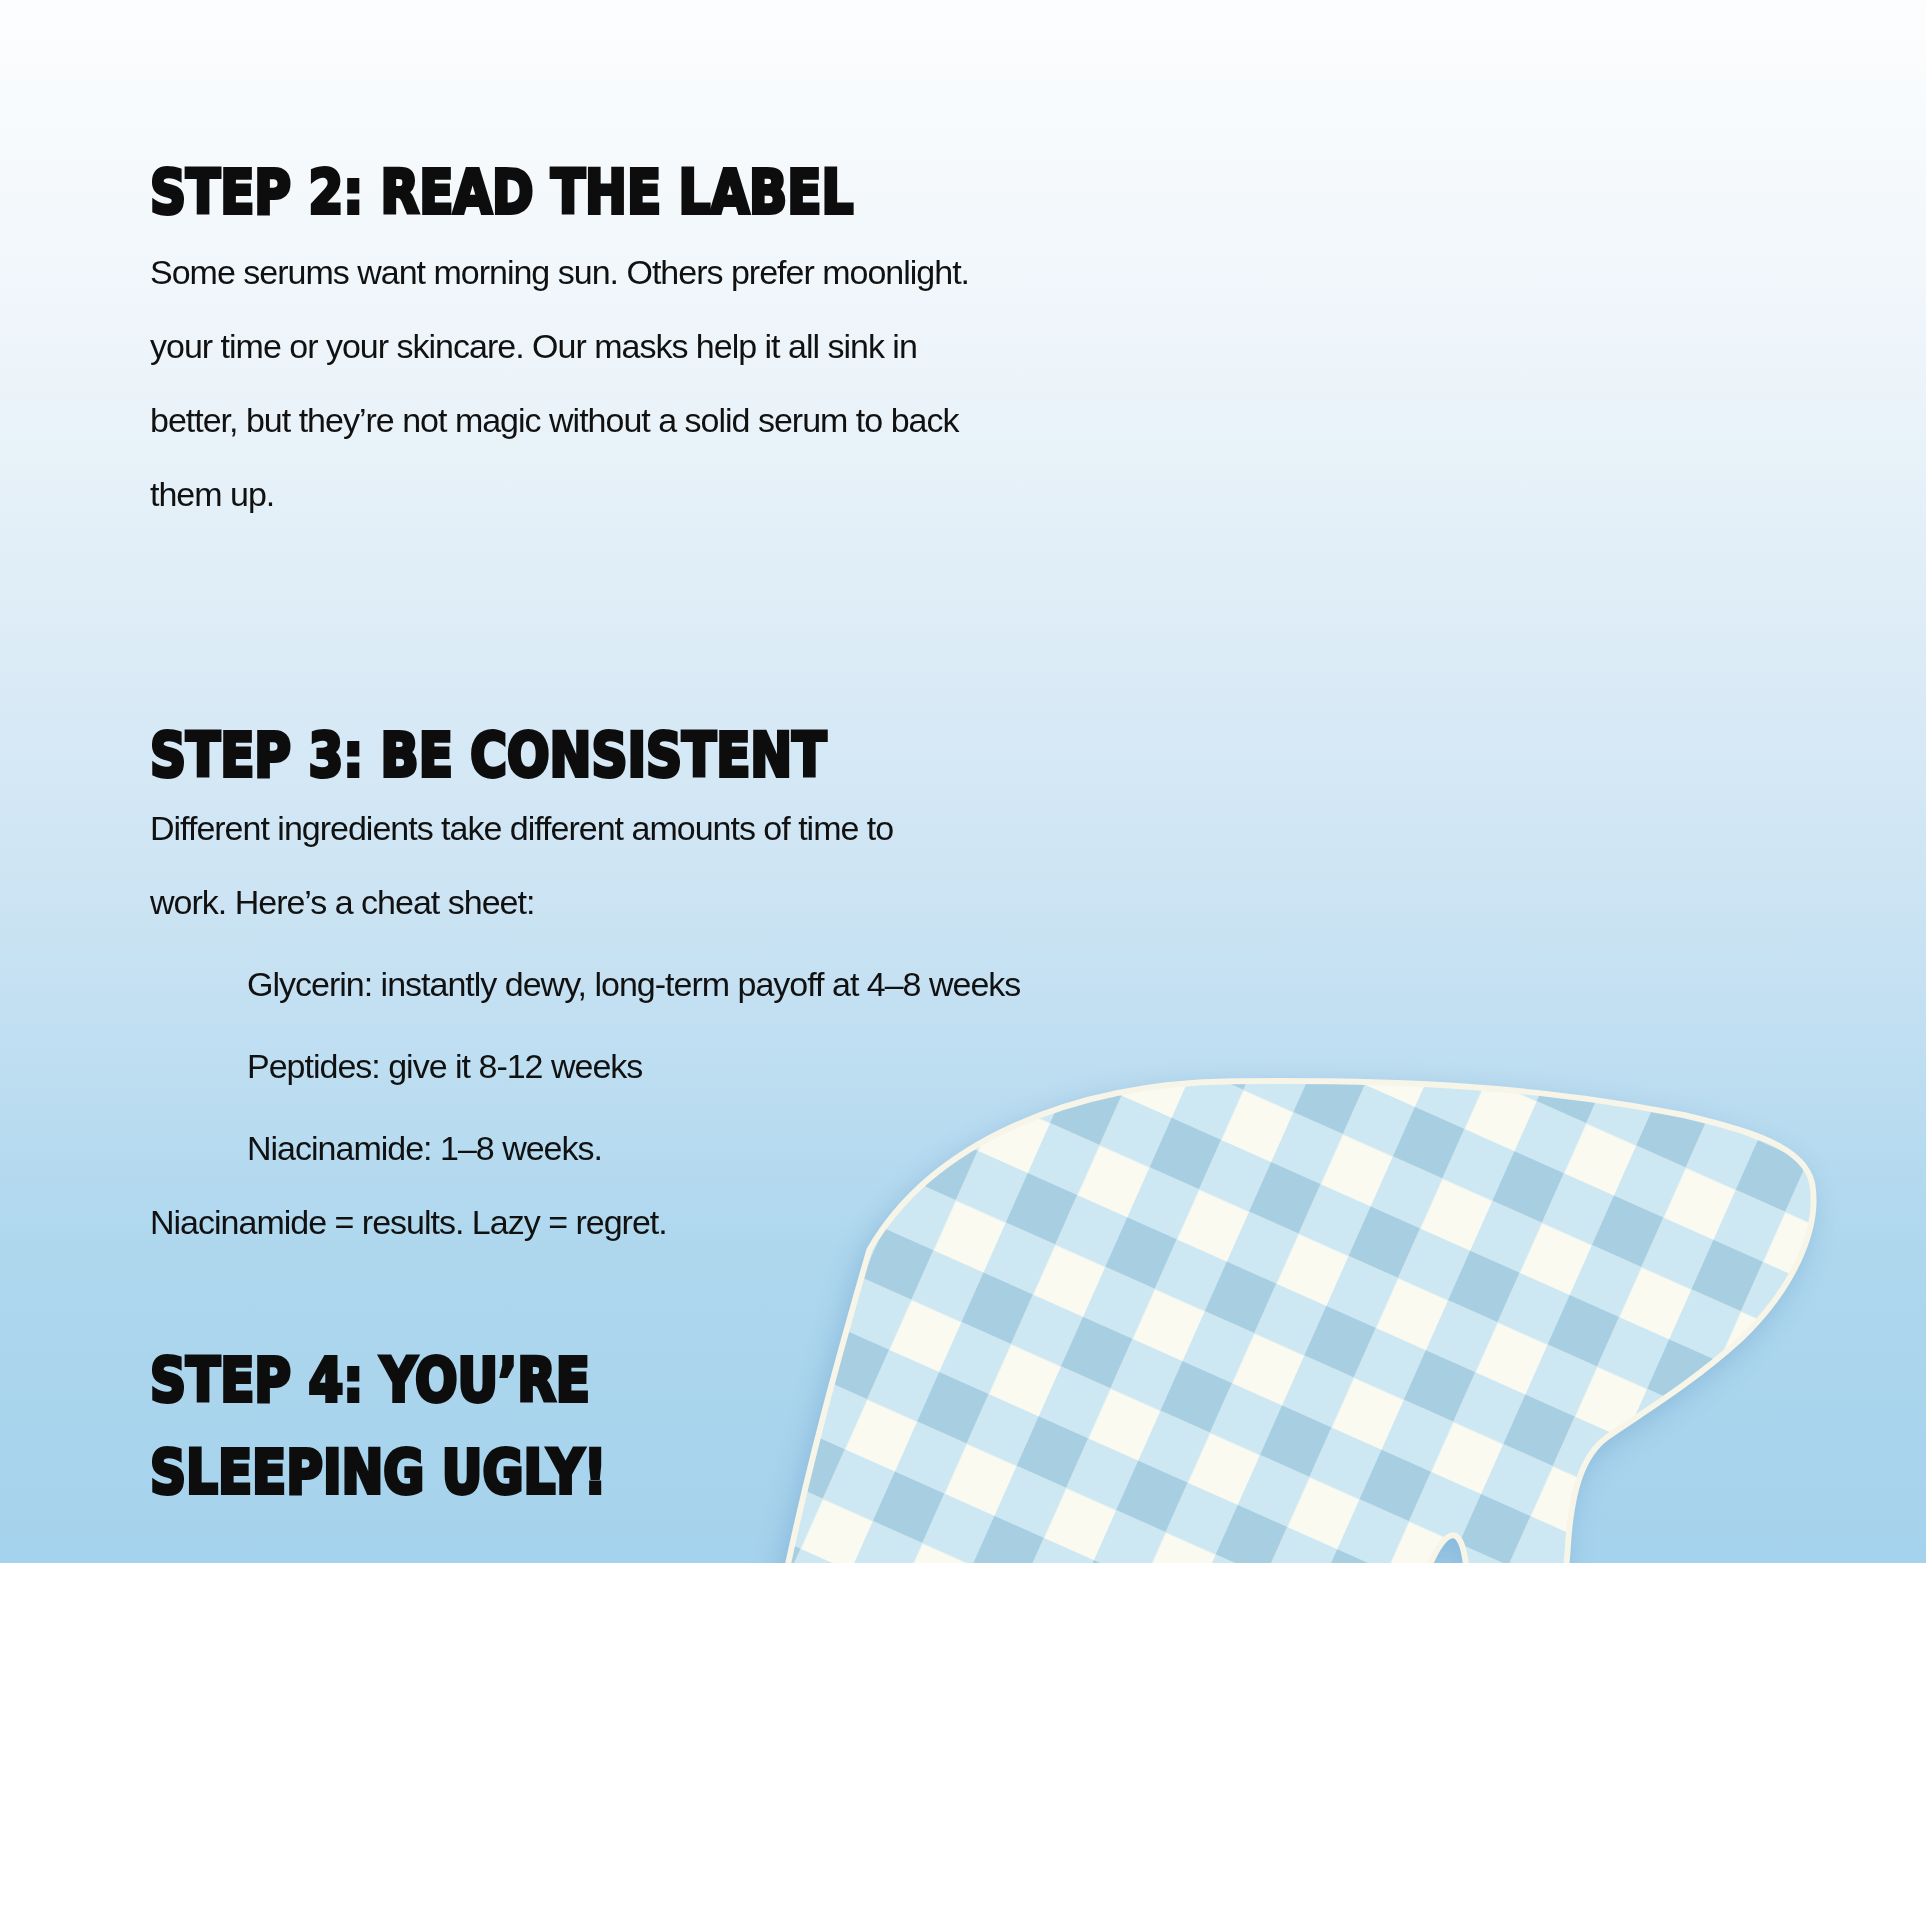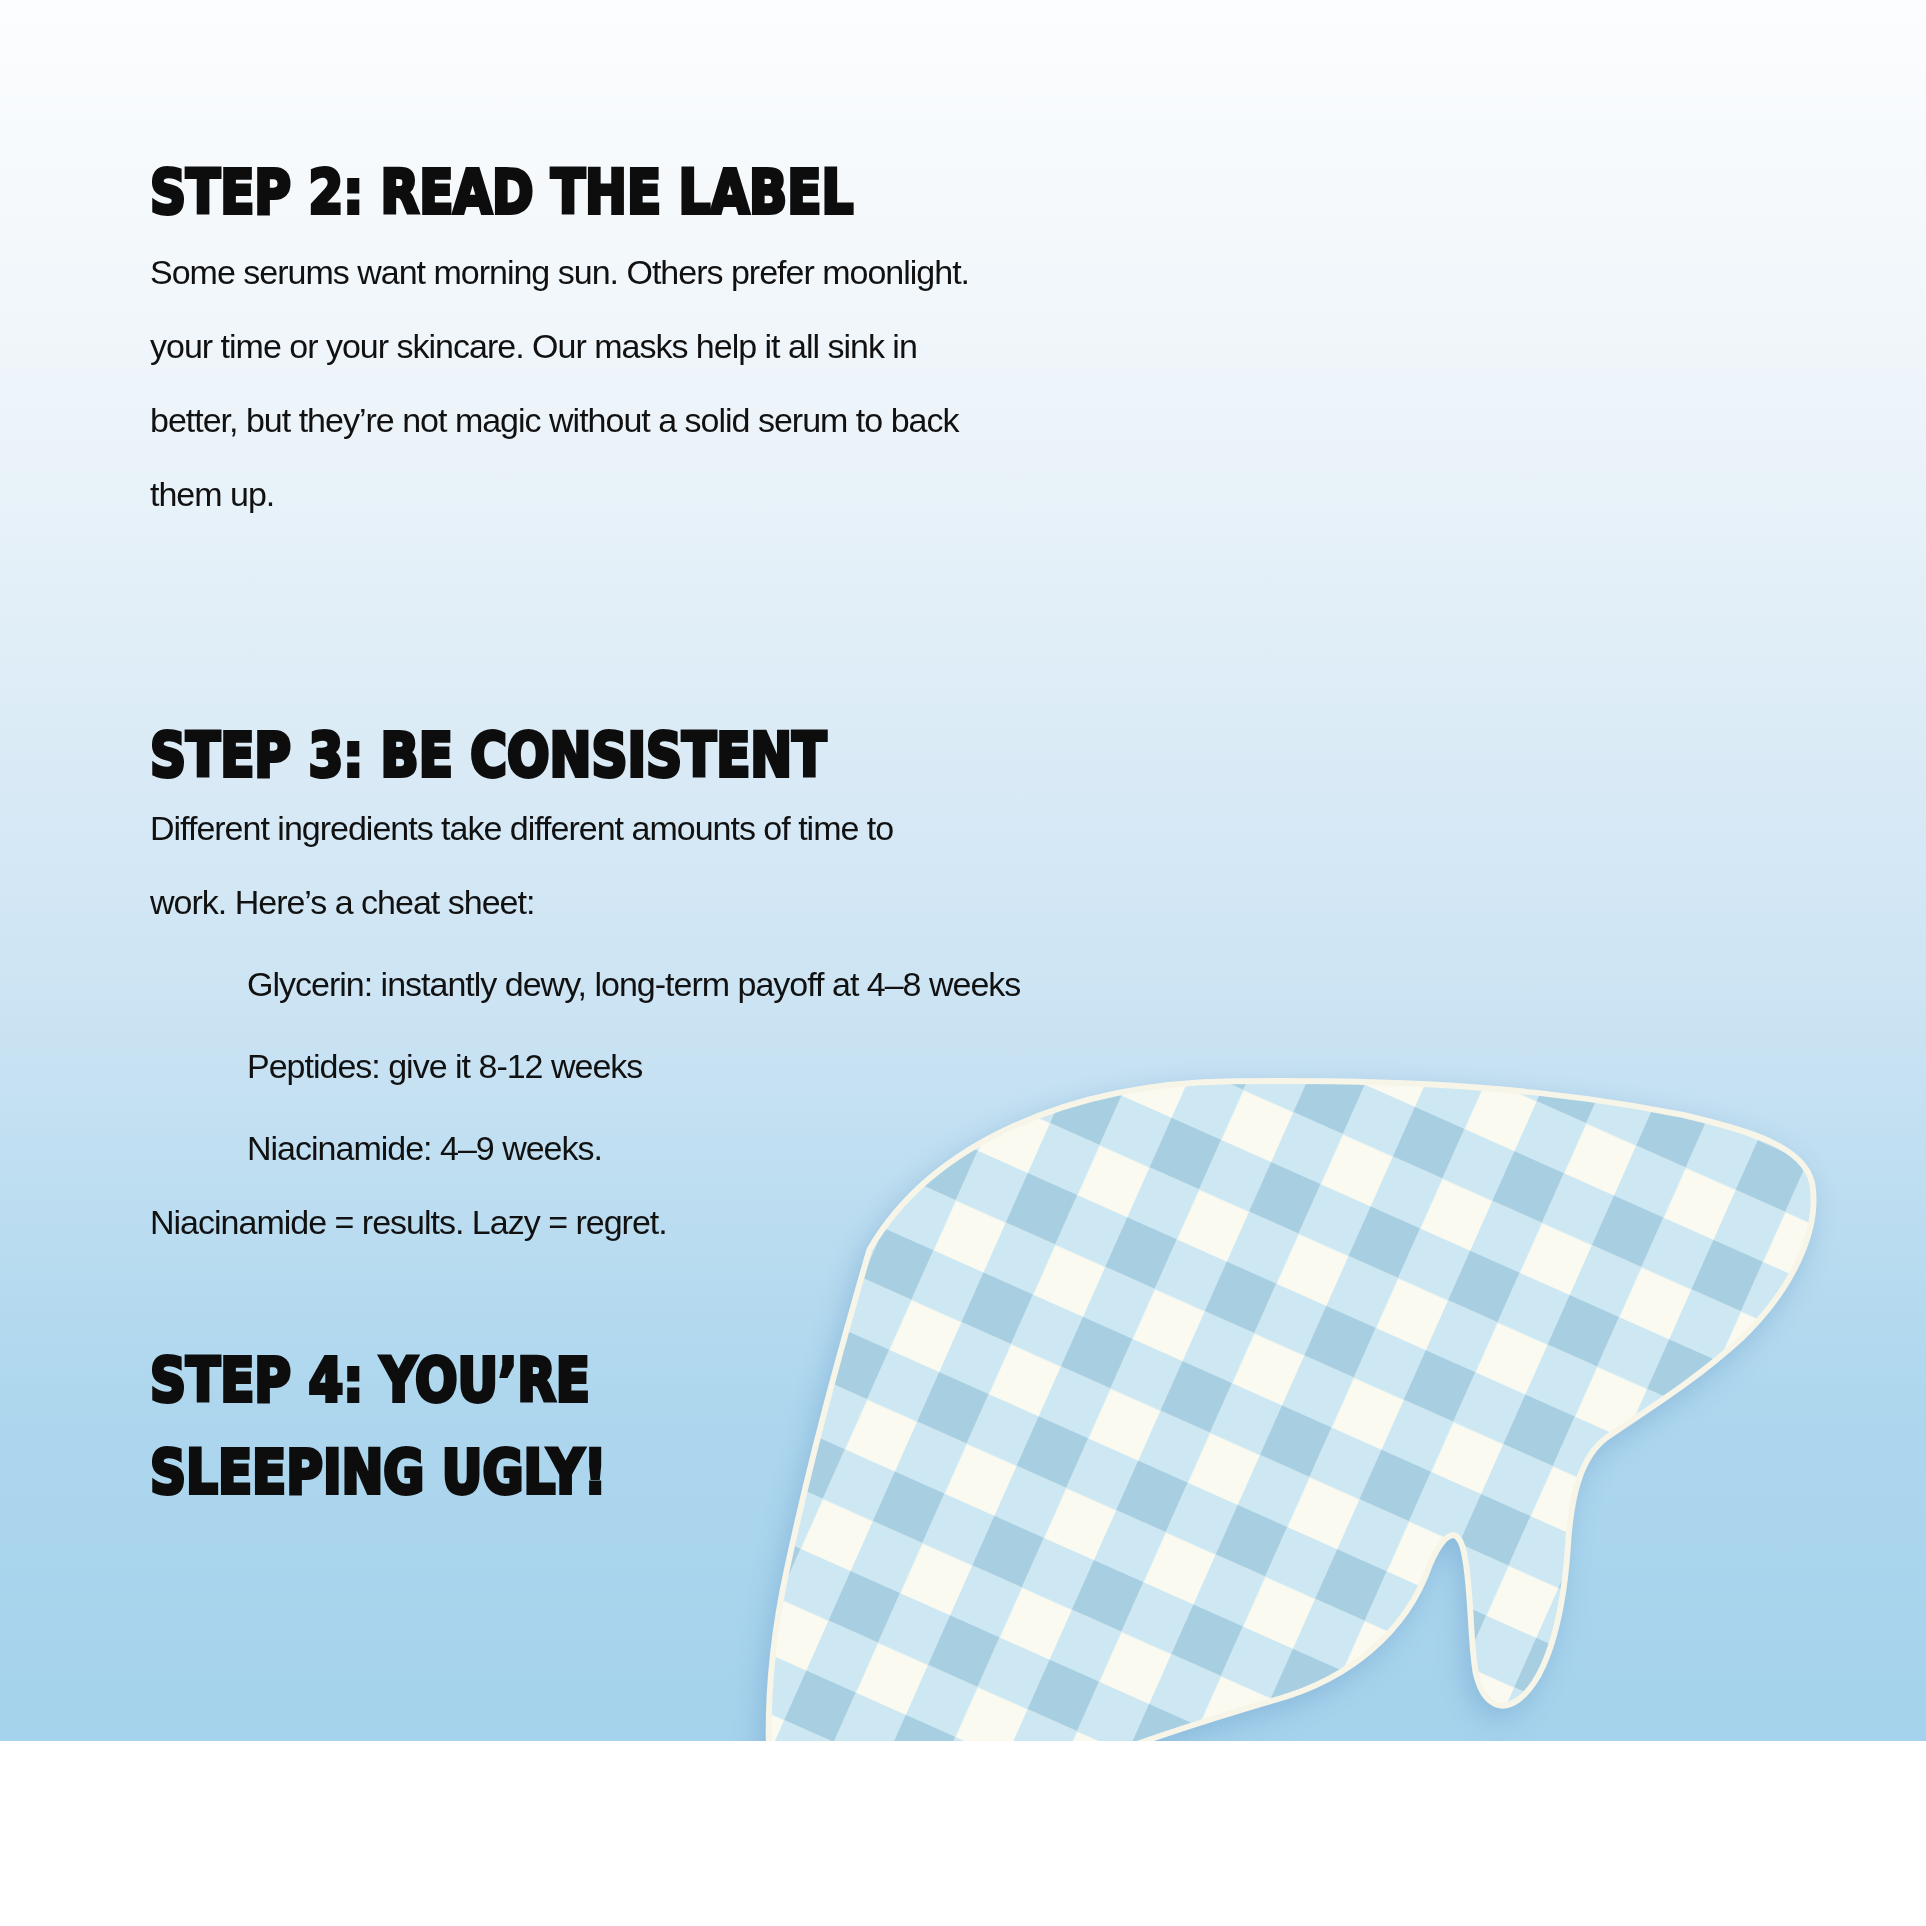--- a/index.html
+++ b/index.html
@@ -1,19 +1,19 @@
 <!DOCTYPE html>
 <html><head>
 <meta charset="utf-8">
 <style>
   html, body { margin: 0; padding: 0; background: #ffffff; }
   .canvas {
     position: relative;
     width: 1927px;
-    height: 1741px;
+    height: 1563px;
     overflow: hidden;
     background: linear-gradient(180deg, #fcfdfe 0%, #eef5fa 22%, #cfe5f4 55%, #aed7ee 80%, #a5d2ec 100%);
     font-family: "Liberation Sans", sans-serif;
     color: #0d0d0d;
   }
   .block { position: absolute; left: 150px; white-space: nowrap; }
   .heading {
     font-family: "DejaVu Sans", sans-serif;
     font-weight: 900;
     font-size: 61px;
@@ -82,21 +82,21 @@
   </div>
 
   <div class="block heading" style="top:708px">
     <span class="hline">STEP 3: BE CONSISTENT</span>
   </div>
   <div class="block body-text" style="top:791px">
     <span class="line">Different ingredients take different amounts of time to</span>
     <span class="line">work. Here’s a cheat sheet:</span>
     <span class="line indent">Glycerin: instantly dewy, long-term payoff at 4–8 weeks</span>
     <span class="line indent">Peptides: give it 8-12 weeks</span>
-    <span class="line indent">Niacinamide: 4–9 weeks.</span>
+    <span class="line indent">Niacinamide: 1–8 weeks.</span>
     <span class="line">Niacinamide = results. Lazy = regret.</span>
   </div>
 
   <div class="block heading h4" style="top:1334px">
     <span class="hline">STEP 4: YOU’RE</span>
     <span class="hline">SLEEPING UGLY!</span>
   </div>
 
 </div>
 

